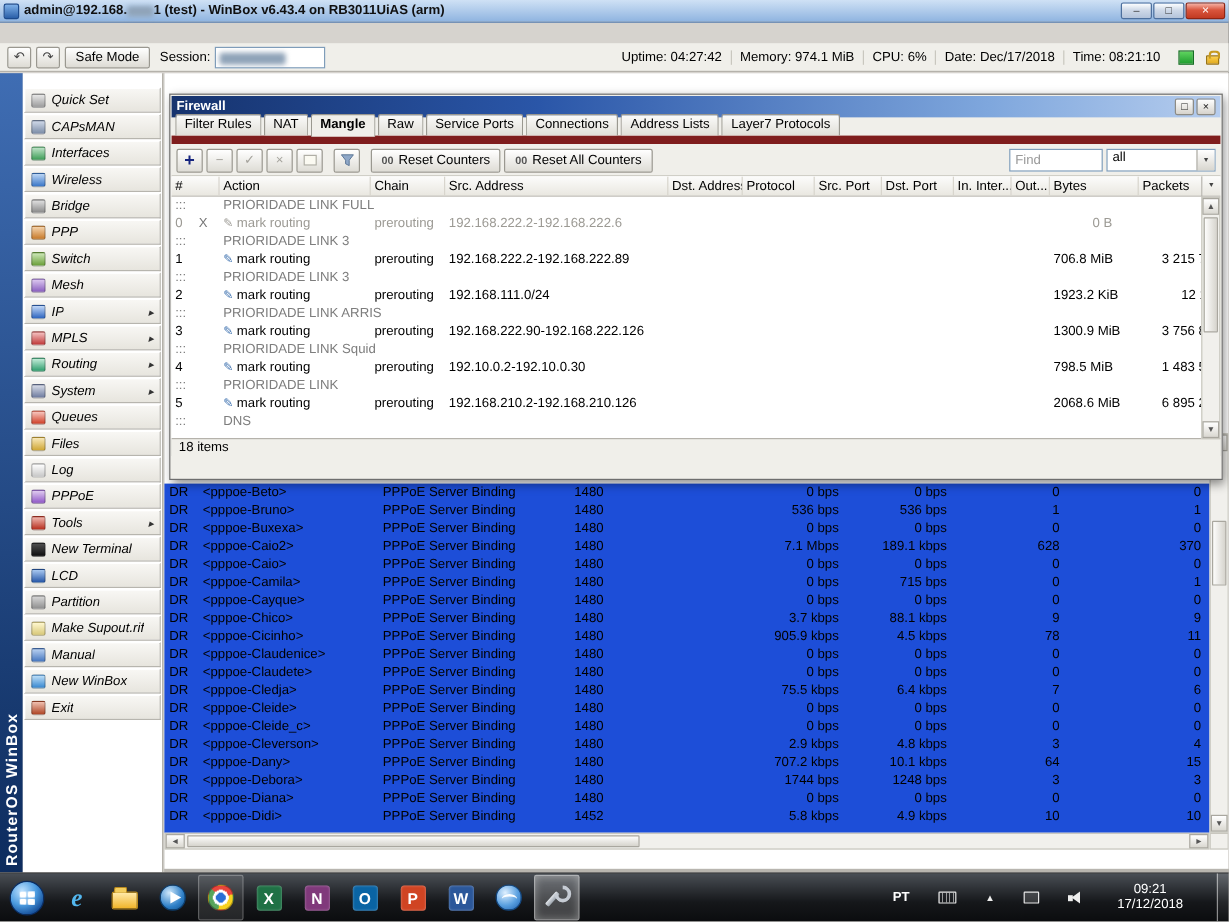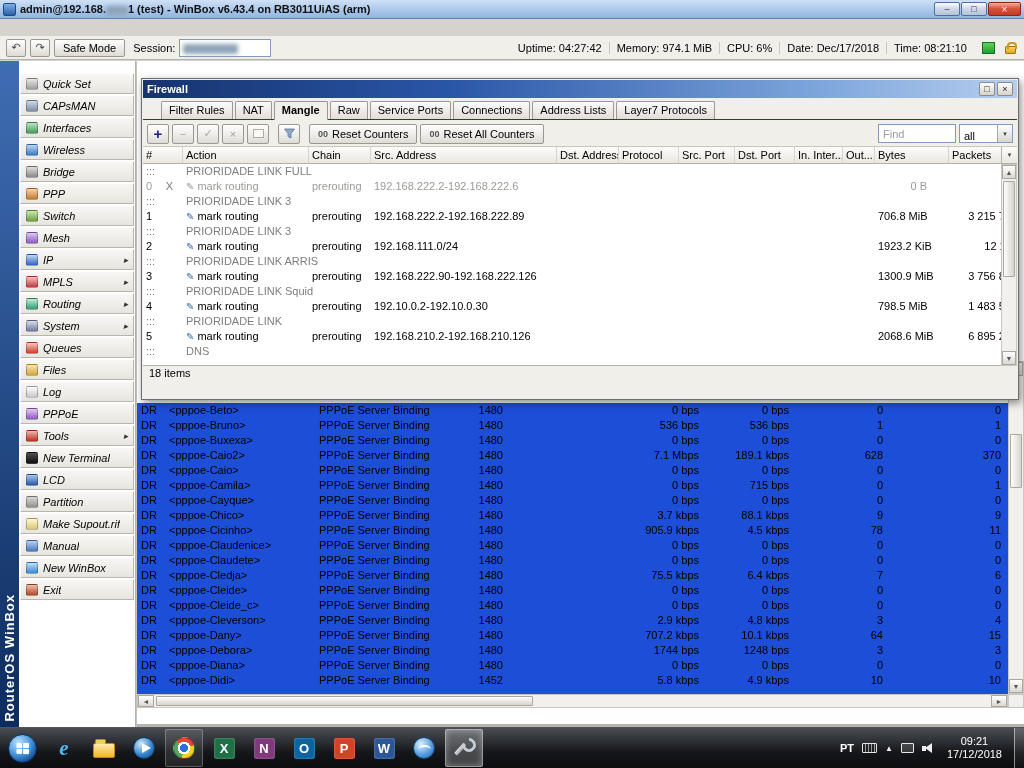--- a/index.html
+++ b/index.html
@@ -63,34 +63,34 @@
   .if-corner{right:0;bottom:16px;width:16px;height:14px;}
   .statusbar{background:#f0efea;border-top:1px solid #b5b2ab;line-height:15px;padding-left:6px;}
   .if-status{position:absolute;left:0;right:0;bottom:0;height:16px;}
 
   
   .fw-window{position:absolute;left:4px;top:17px;width:878px;height:322px;background:#f0efea;border:1px solid #6e6e6e;box-shadow:2px 3px 8px rgba(0,0,0,.45);z-index:5;}
   .fw-titlebar{position:absolute;top:1px;left:1px;right:1px;height:18px;background:linear-gradient(90deg,#16336e,#2a56a8 35%,#7fa7dd 78%,#b6cdee);display:flex;align-items:center;padding:0 4px;}
   .fw-title{color:#fff;font-weight:bold;}
   .fw-btns{margin-left:auto;display:flex;gap:2px;}
   .fw-btn{width:16px;height:14px;background:linear-gradient(#fefefe,#d6d3cc);border:1px solid #8e8c85;border-radius:2px;font-size:9px;line-height:12px;text-align:center;color:#222;}
-  .fw-tabs{position:absolute;top:19px;left:1px;right:1px;height:22px;display:flex;gap:2px;align-items:flex-end;padding:0 18px;border-bottom:1px solid #7f1d1d;background:#f0efea;}
+  .fw-tabs{position:absolute;top:19px;left:1px;right:1px;height:22px;display:flex;gap:2px;align-items:flex-end;padding:0 3px;border-bottom:7px solid #7f1d1d;background:#f0efea;}
   .tab{border:1px solid #9a9890;border-bottom:none;border-radius:2px 2px 0 0;padding:2px 7px 3px;background:linear-gradient(#fbfbfa,#e0ded7);white-space:nowrap;}
   .tab.active{font-weight:bold;background:#f0efea;padding-bottom:4px;margin-bottom:-1px;}
   .fw-toolbar{position:absolute;top:42px;left:1px;right:1px;height:26px;display:flex;align-items:center;gap:3px;padding:0 4px;border-bottom:1px solid #c9c7bf;}
   .tbtn{min-width:22px;height:20px;border:1px solid #9a9890;border-radius:2px;background:linear-gradient(#fff,#dedcd5);display:inline-flex;align-items:center;justify-content:center;font-size:11px;padding:0 3px;}
   .tbtn.plus{color:#16247e;font-weight:bold;font-size:15px;}
   .tbtn.dis{color:#a5a39c;}
   .tbtn.gap{margin-left:6px;}
   .textbtn{gap:4px;padding:0 8px;white-space:nowrap;}
   .zz{color:#555;font-weight:bold;font-size:9px;letter-spacing:0;}
   .note-ico{width:11px;height:9px;background:#fbfaf2;border:1px solid #b0aea6;}
   .find-input{margin-left:auto;width:78px;height:19px;border:1px solid #7f9db9;padding:1px 4px;font:11px "Liberation Sans",sans-serif;}
   .find-input::placeholder{color:#9a9a9a;}
-  .all-select{width:54px;height:19px;border:1px solid #7f9db9;background:#fff;display:inline-flex;align-items:flex-end;}
+  .all-select{width:91px;height:19px;border:1px solid #7f9db9;background:#fff;display:inline-flex;align-items:flex-start;}
   .all-text{flex:1;padding-left:4px;}
   .dd-btn{width:15px;height:17px;background:linear-gradient(#fff,#d8d6cf);border-left:1px solid #a9a79f;font-size:6px;display:flex;align-items:center;justify-content:center;color:#444;}
   .fw-table{position:absolute;top:68px;left:1px;right:1px;bottom:19px;background:#fff;}
   .fw-header{position:absolute;top:0;left:0;right:16px;height:17px;display:grid;line-height:16px;background:linear-gradient(#fcfcfb,#e9e7e0);border-bottom:1px solid #b5b2ab;overflow:hidden;}
   .hcell{border-right:1px solid #d8d5cd;padding-left:3px;overflow:hidden;white-space:nowrap;}
   .hdr-dd{position:absolute;top:0;right:0;width:16px;height:17px;font-size:6px;display:flex;align-items:center;justify-content:center;background:linear-gradient(#fcfcfb,#e9e7e0);border-left:1px solid #b5b2ab;border-bottom:1px solid #b5b2ab;color:#444;}
   .fw-rows{position:absolute;top:17px;left:0;right:16px;bottom:14px;overflow:hidden;background:#fff;}
   .fw-row{display:grid;height:15px;line-height:15px;}
   .fw-row .cell{padding-left:3px;white-space:nowrap;overflow:hidden;}
   .cnum{padding-left:6px;}
@@ -122,21 +122,21 @@
   .icon-folder::before{content:"";position:absolute;top:-5px;left:1px;width:9px;height:4px;background:#f3cd5e;border:1px solid #b98a1e;border-bottom:none;border-radius:2px 2px 0 0;}
   .icon-play{width:22px;height:22px;border-radius:50%;background:radial-gradient(circle at 35% 30%,#cfe8fb,#2f80c8 60%,#0d4c86);border:1px solid #0c3d6d;position:relative;}
   .icon-play::after{content:"";position:absolute;left:8px;top:5px;border-left:9px solid #fff;border-top:5px solid transparent;border-bottom:5px solid transparent;}
   .icon-chrome{width:22px;height:22px;border-radius:50%;background:radial-gradient(circle,#2a6fd4 0 4px,#fff 4px 6.5px,transparent 6.5px),conic-gradient(from -45deg,#e8453c 0 33%,#f7d11e 0 66%,#58a55c 0 100%);border:1px solid rgba(0,0,0,.3);}
   .icon-tile{width:21px;height:21px;border-radius:3px;color:#fff;font-weight:bold;font-size:13px;display:flex;align-items:center;justify-content:center;box-shadow:inset 0 0 2px rgba(255,255,255,.45);}
   .icon-winbox{width:22px;height:22px;border-radius:50%;background:radial-gradient(circle at 35% 30%,#dff0ff,#5aa0e0 55%,#1b5eae);border:1px solid #14477f;position:relative;}
   .icon-winbox::after{content:"";position:absolute;left:4px;top:7px;width:13px;height:7px;border-radius:50%;border-top:2px solid rgba(255,255,255,.95);}
   .icon-wrench{position:relative;width:22px;height:22px;}
   .icon-wrench::before{content:"";position:absolute;left:10px;top:7px;width:4px;height:14px;background:linear-gradient(90deg,#e3e7ec,#9aa2ab);transform:rotate(42deg);transform-origin:top center;border-radius:1px;}
   .icon-wrench::after{content:"";position:absolute;left:9px;top:1px;width:8px;height:8px;border:3px solid #c6ccd4;border-radius:50%;border-top-color:transparent;transform:rotate(-45deg);}
-  .tray{margin-left:auto;display:flex;align-items:center;gap:8px;color:#fff;height:32px;}
+  .tray{margin-left:auto;display:flex;align-items:center;gap:24px;color:#fff;height:32px;}
   .tray-lang{font-weight:bold;}
   .tray-kbd{width:15px;height:10px;border:1px solid #e6e6e6;border-radius:1px;background:repeating-linear-gradient(90deg,transparent 0 2px,rgba(255,255,255,.55) 2px 3px);}
   .tray-up{font-size:8px;color:#eee;}
   .tray-net{width:13px;height:10px;border:1px solid #e8e8e8;border-radius:1px;background:rgba(255,255,255,.15);}
   .tray-vol{position:relative;width:13px;height:11px;display:inline-block;}
   .tray-vol .vbody{position:absolute;left:0;top:3px;width:4px;height:5px;background:#eee;}
   .tray-vol .vcone{position:absolute;left:3px;top:0;width:0;height:0;border-top:5.5px solid transparent;border-bottom:5.5px solid transparent;border-right:7px solid #eee;}
   .tray-clock{text-align:center;line-height:13px;margin:0 4px;}
   .show-desktop{width:10px;height:40px;border-left:1px solid rgba(255,255,255,.5);background:linear-gradient(rgba(255,255,255,.14),rgba(255,255,255,.02));}
 </style>

